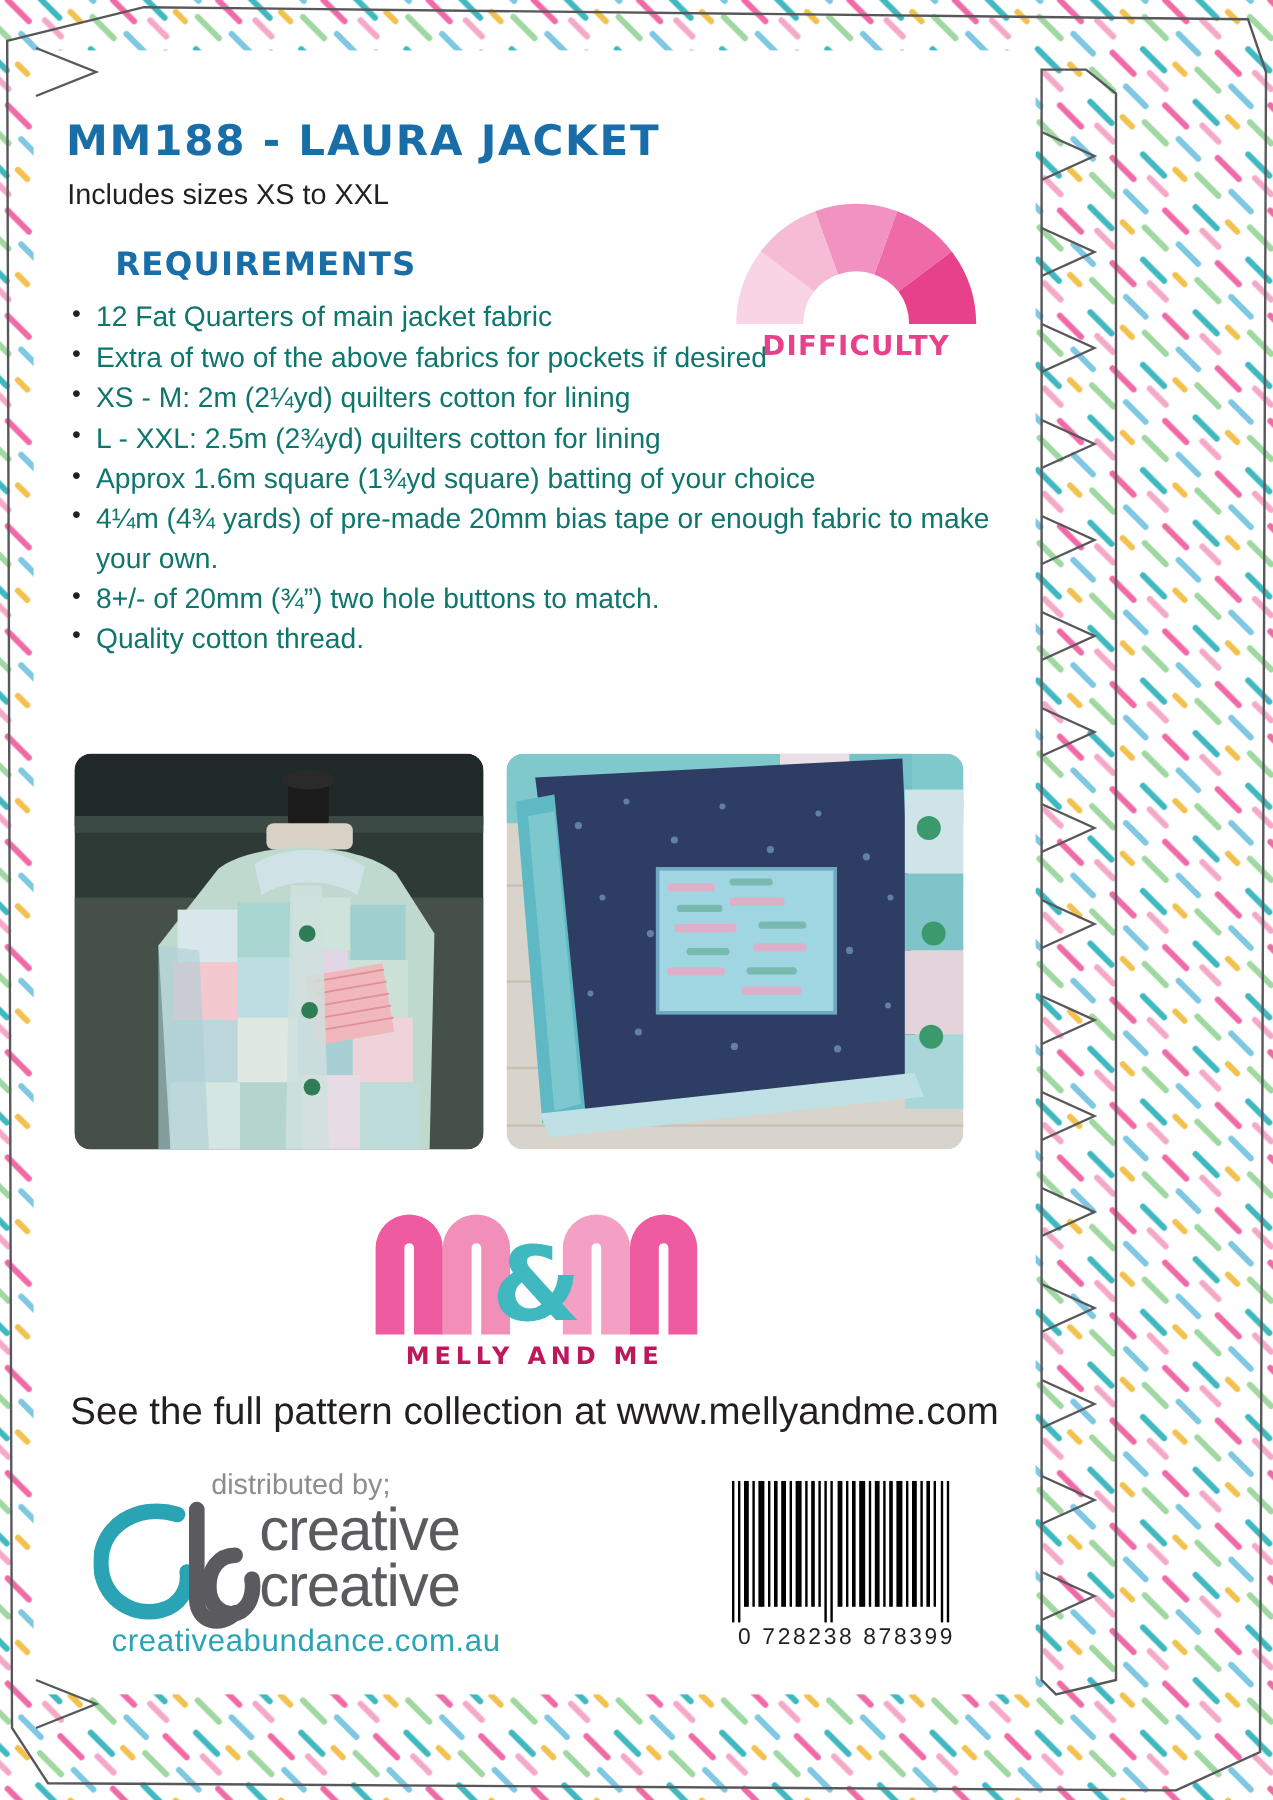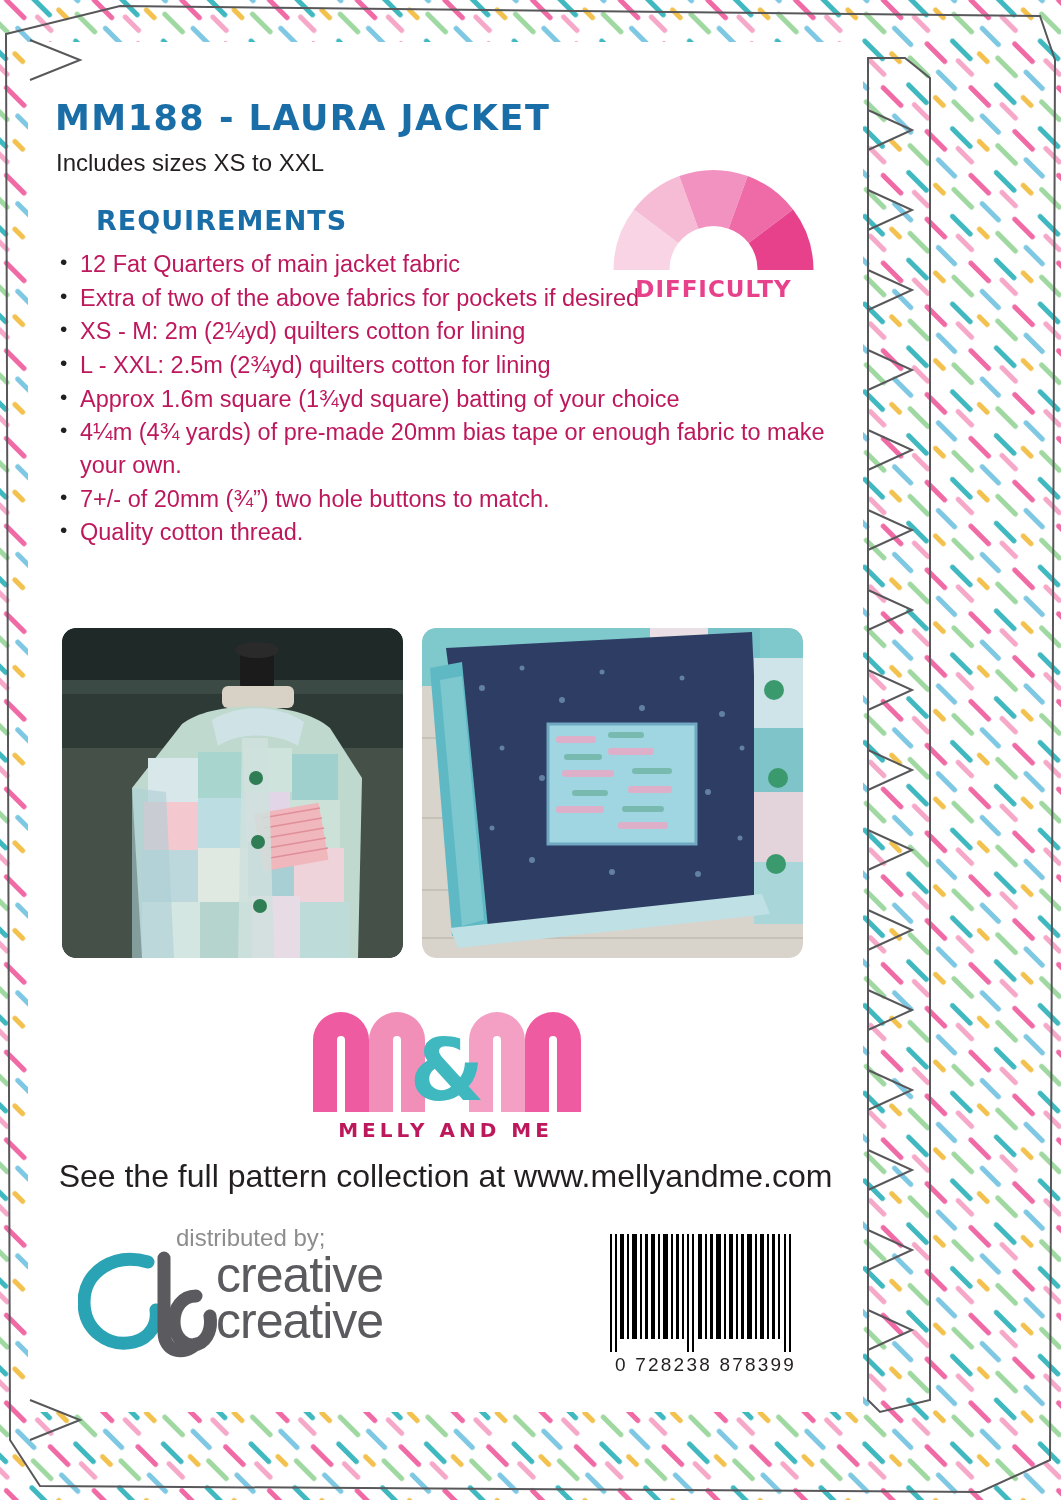--- a/index.html
+++ b/index.html
@@ -91,21 +91,21 @@
     width: 790px;
     margin: 0;
     padding: 0;
     list-style: none;
   }
   .req-list li {
     position: relative;
     padding-left: 26px;
     font-size: 23.5px;
     line-height: 1.39;
-    color: #be185d;
+    color: #0f766e;
     margin-bottom: 1px;
   }
   .req-list li::before {
     content: "\2022";
     position: absolute;
     left: 6px;
     top: -1px;
     font-size: 21px;
     color: #231f20;
   }
@@ -290,21 +290,21 @@
     <div class="subtitle">Includes sizes XS to XXL</div>
     <div class="req-heading">REQUIREMENTS</div>
 
     <ul class="req-list">
       <li>12 Fat Quarters of main jacket fabric</li>
       <li>Extra of two of the above fabrics for pockets if desired</li>
       <li>XS - M: 2m (2¼yd) quilters cotton for lining</li>
       <li>L - XXL: 2.5m (2¾yd) quilters cotton for lining</li>
       <li>Approx 1.6m square (1¾yd square) batting of your choice</li>
       <li>4¼m (4¾ yards) of pre-made 20mm bias tape or enough fabric to make your own.</li>
-      <li>7+/- of 20mm (¾”) two hole buttons to match.</li>
+      <li>8+/- of 20mm (¾”) two hole buttons to match.</li>
       <li>Quality cotton thread.</li>
     </ul>
 
     <div class="difficulty">
       <svg width="215" height="125" viewBox="0 0 215 125" xmlns="http://www.w3.org/2000/svg">
         <g transform="translate(107.5,118)">
           <path d="M -100 0 A 100 100 0 0 1 -79.6 -60.4 L -35.2 -27.1 A 44 44 0 0 0 -44 0 Z" fill="#f9d4e4"></path>
           <path d="M -79.6 -60.4 A 100 100 0 0 1 -34.2 -93.9 L -15.1 -41.3 A 44 44 0 0 0 -35.2 -27.1 Z" fill="#f6bcd6"></path>
           <path d="M -34.2 -93.9 A 100 100 0 0 1 34.2 -93.9 L 15.1 -41.3 A 44 44 0 0 0 -15.1 -41.3 Z" fill="#f292c0"></path>
           <path d="M 34.2 -93.9 A 100 100 0 0 1 79.6 -60.4 L 35.2 -27.1 A 44 44 0 0 0 15.1 -41.3 Z" fill="#ee6ba8"></path>
@@ -471,20 +471,21 @@
 
     <div class="dist-block">
       <svg width="150" height="130" viewBox="0 0 150 130" style="position:absolute;left:10px;top:20px;" xmlns="http://www.w3.org/2000/svg">
         <path d="M70 18 C36 8 6 28 6 58 C6 86 30 104 56 98 C72 94 80 80 78 66" fill="none" stroke="#2aa3b5" stroke-width="13" stroke-linecap="round"></path>
         <path d="M86 14 L86 88 C86 108 106 112 118 100" fill="none" stroke="#5b5b5f" stroke-width="13" stroke-linecap="round"></path>
         <path d="M118 52 C104 52 96 64 96 78 C96 94 108 104 120 100 C130 96 134 84 132 72" fill="none" stroke="#5b5b5f" stroke-width="13" stroke-linecap="round"></path>
       </svg>
       <div class="dist-by">distributed by;</div>
       <div class="dist-ca-1">creative</div>
       <div class="dist-ca-2">creative</div>
+      <div class="dist-url">creativeabundance.com.au</div>
     </div>
 
     <div class="barcode-block">
       <svg class="barcode-bars" viewBox="0 0 190 120" xmlns="http://www.w3.org/2000/svg">
         <rect width="190" height="120" fill="#ffffff"></rect>
         <g fill="#000000">
           <rect x="4" y="0" width="2" height="118"></rect>
           <rect x="9" y="0" width="2" height="118"></rect>
           <rect x="14" y="0" width="4" height="105"></rect>
           <rect x="21" y="0" width="2" height="105"></rect>

